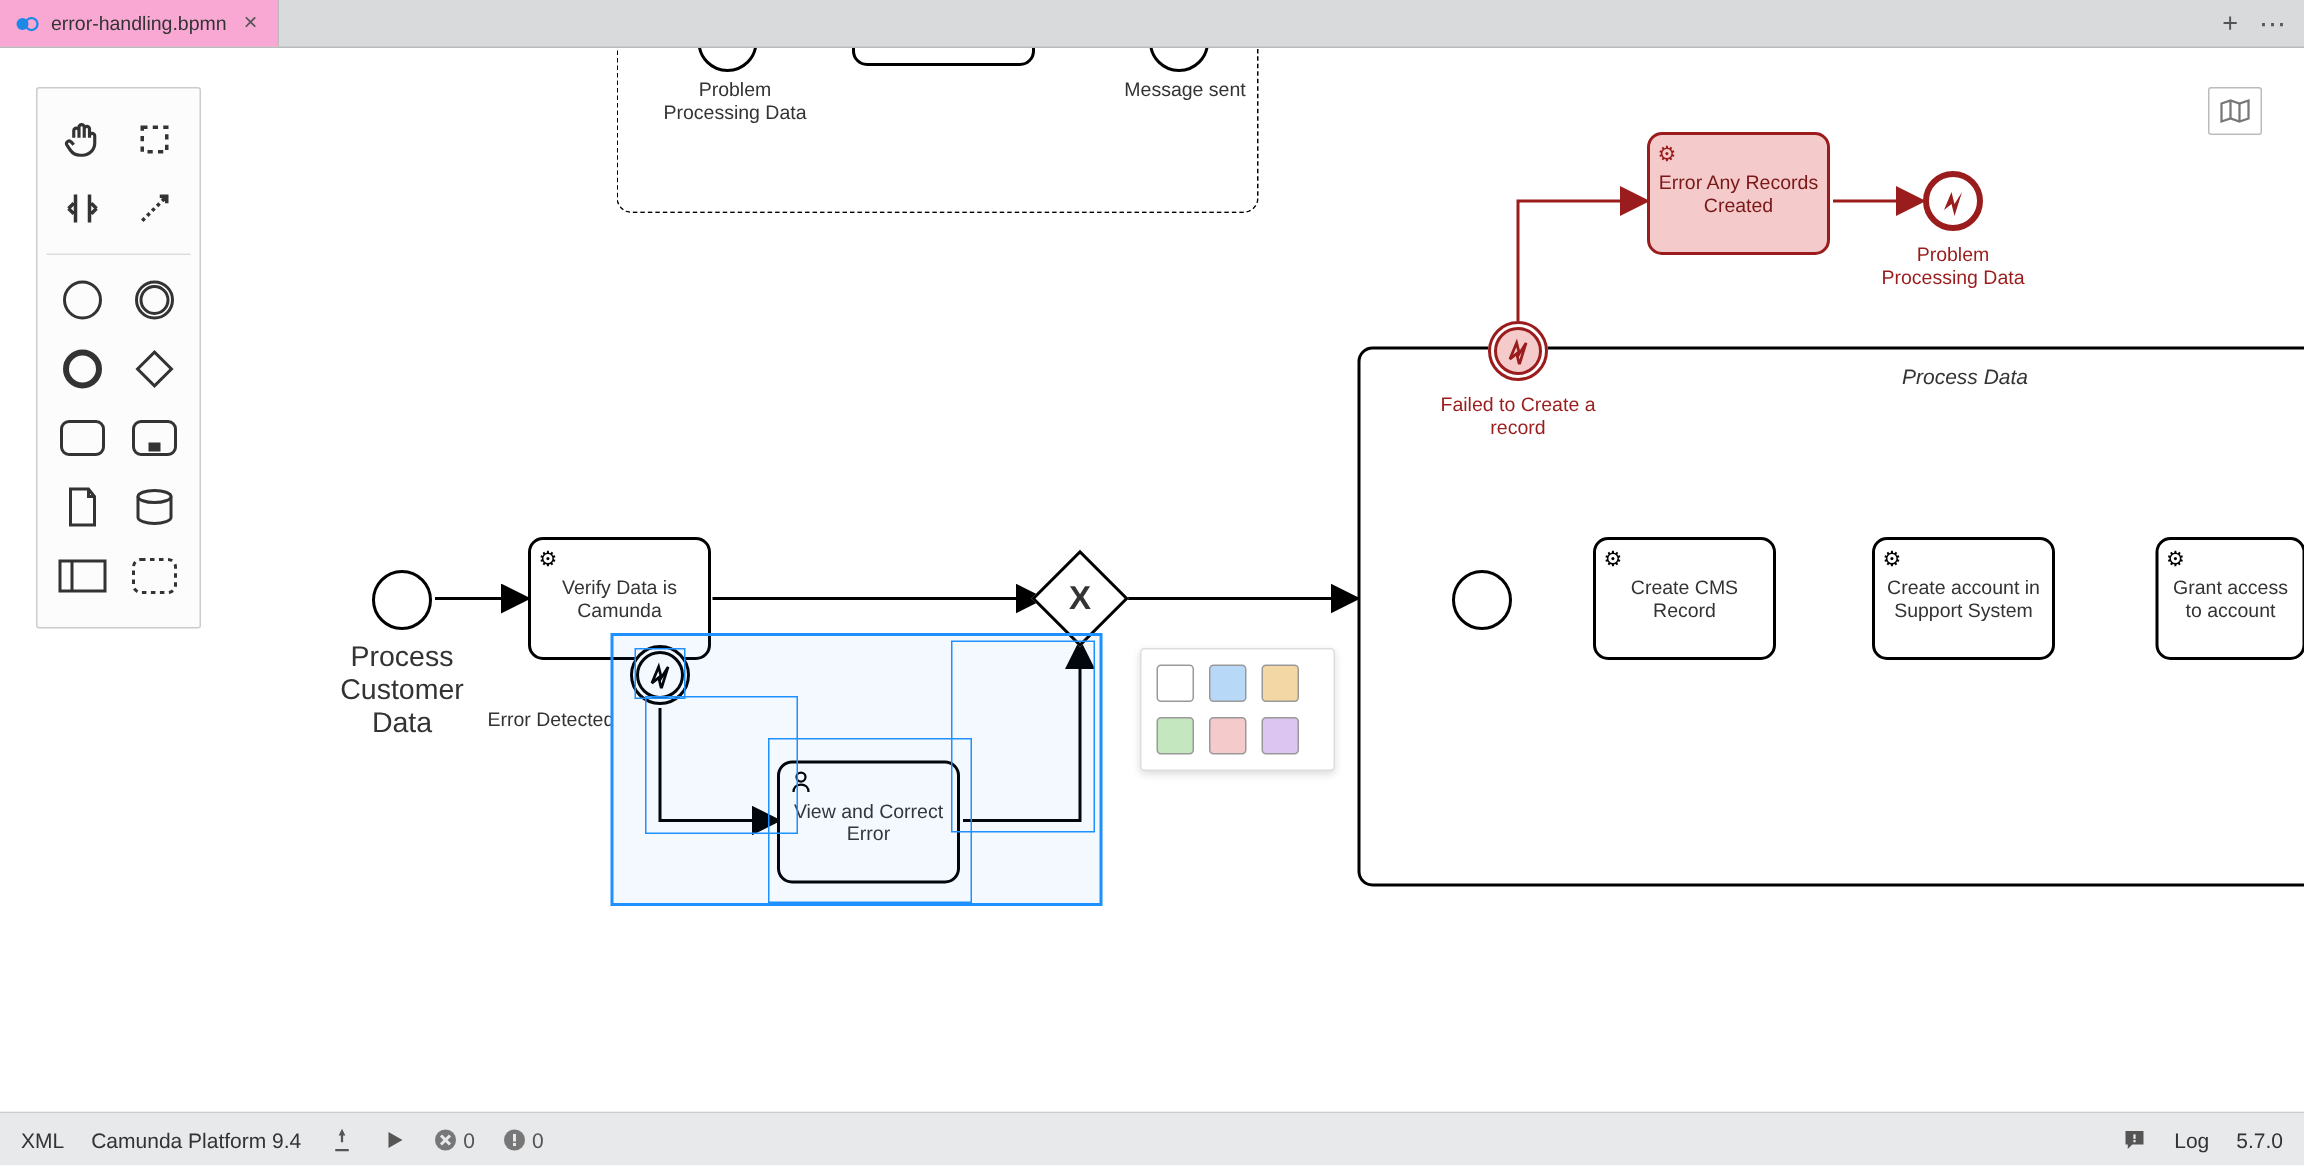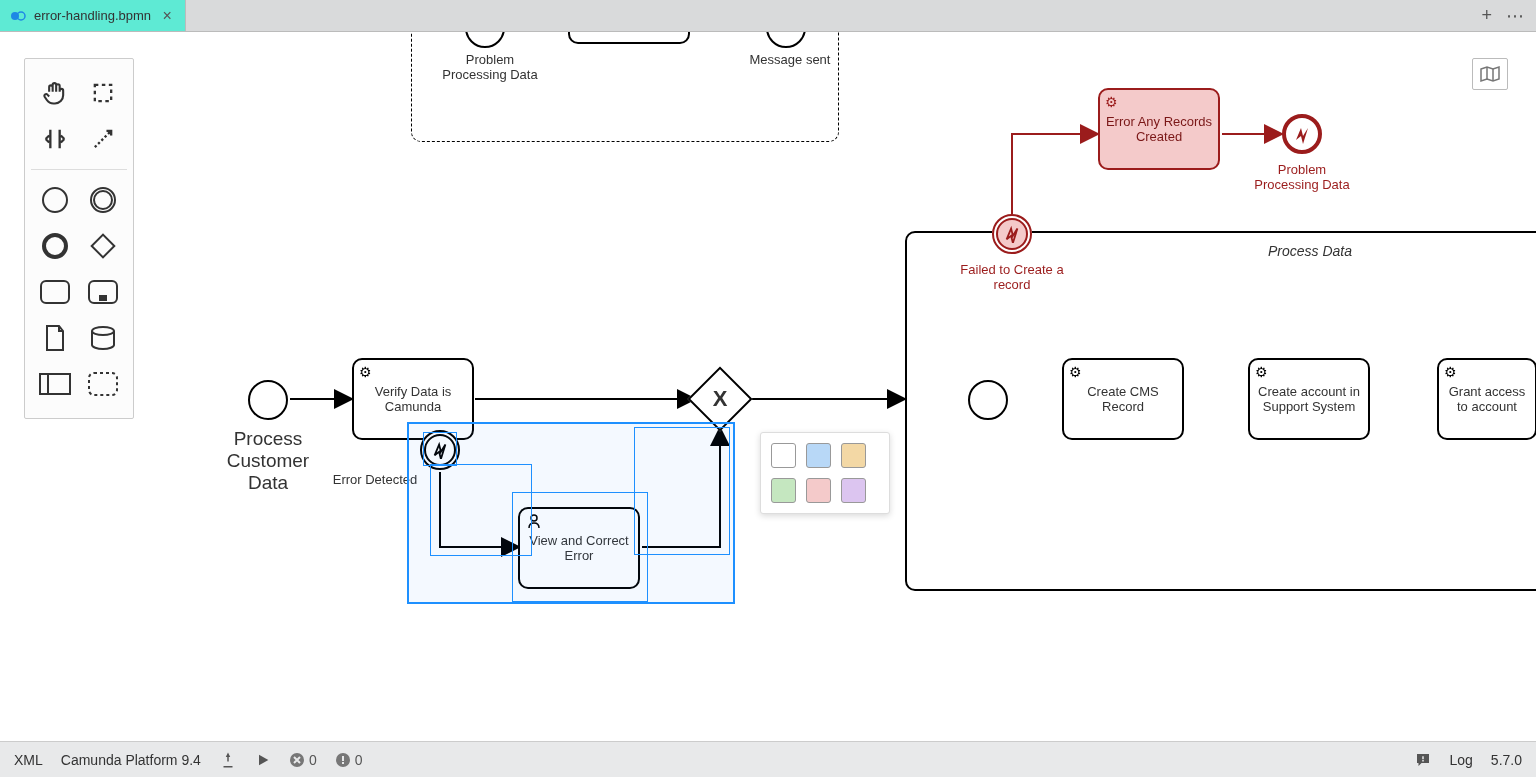--- a/index.html
+++ b/index.html
@@ -1,21 +1,21 @@
 <!DOCTYPE html>
 <html><head>
 <meta charset="utf-8">
 <style>
   * { box-sizing: border-box; margin: 0; padding: 0; }
   html, body { width: 100%; height: 100%; overflow: hidden; font-family: Arial, Helvetica, sans-serif; font-size: 13px; color: #333; }
   body { background: #fff; display: flex; flex-direction: column; }
 
   
   .tabbar { height: 32px; background: #d9dadb; display: flex; align-items: center; position: relative; border-bottom: 1px solid #bbb; }
-  .tab { height: 100%; background: #5eead4; border-right: 1px solid #bbb; display: flex; align-items: center; padding: 0 10px; gap: 8px; cursor: pointer; }
+  .tab { height: 100%; background: #f9a8d4; border-right: 1px solid #bbb; display: flex; align-items: center; padding: 0 10px; gap: 8px; cursor: pointer; }
   .tab svg { flex-shrink: 0; }
   .tab-close { width: 16px; height: 16px; display:flex; align-items:center; justify-content:center; font-size:16px; color:#555; cursor:pointer; }
   .tabbar-right { margin-left: auto; display: flex; align-items: center; gap: 14px; padding-right: 12px; }
   .tabbar-right .ico { color:#555; cursor:pointer; font-size:18px; }
 
   
   .canvas-area { flex:1; position:relative; background:#fff; overflow:hidden; }
 
   
   .palette { position:absolute; top:26px; left:24px; width:110px; background:#fcfcfc; border:1px solid #ccc; border-radius:2px; padding:8px 6px; z-index:50; }
@@ -238,21 +238,21 @@
 
     <div class="boundary-event" style="left:420px; top:398px;">
       <div class="boundary-inner">
           <div class="boundary-inner2">
             <svg width="18" height="18" viewBox="0 0 20 20">
               <path d="M4 16L9 4l2 8 5-8-5 16-2-8z" fill="none" stroke="#000" stroke-width="2"></path>
             </svg>
           </div>
         </div>
     </div>
-    <div class="label" style="left:325px; top:440px; width:100px; text-align:center;">Error Detected</div>
+    <div class="label" style="left:325px; top:440px; width:100px; text-align:left;">Error Detected</div>
 
     <div class="gateway" style="left:697px; top:344px;">
         <span>X</span>
       </div>
 
     <div class="task" style="left:518px; top:475px;">
       <span class="usericon">
         <svg width="16" height="16" viewBox="0 0 16 16">
             <circle cx="8" cy="5" r="3" fill="none" stroke="#000" stroke-width="1.5"></circle>
             <path d="M3 15c0-3 2-5 5-5s5 2 5 5" fill="none" stroke="#000" stroke-width="1.5"></path>

